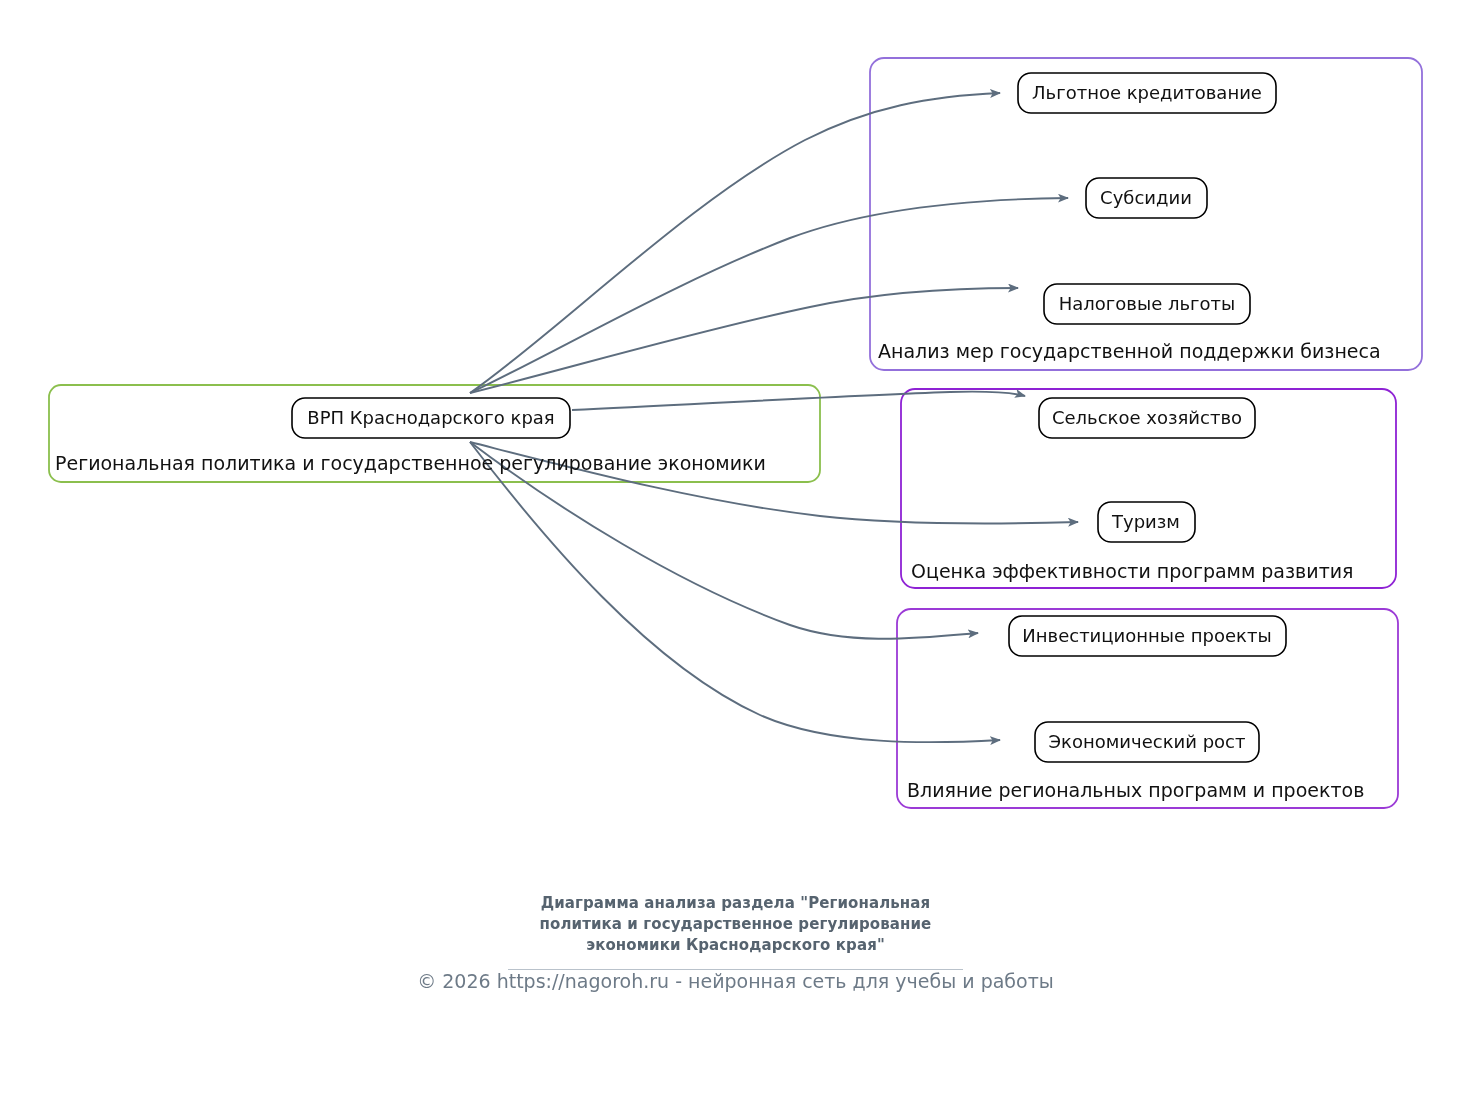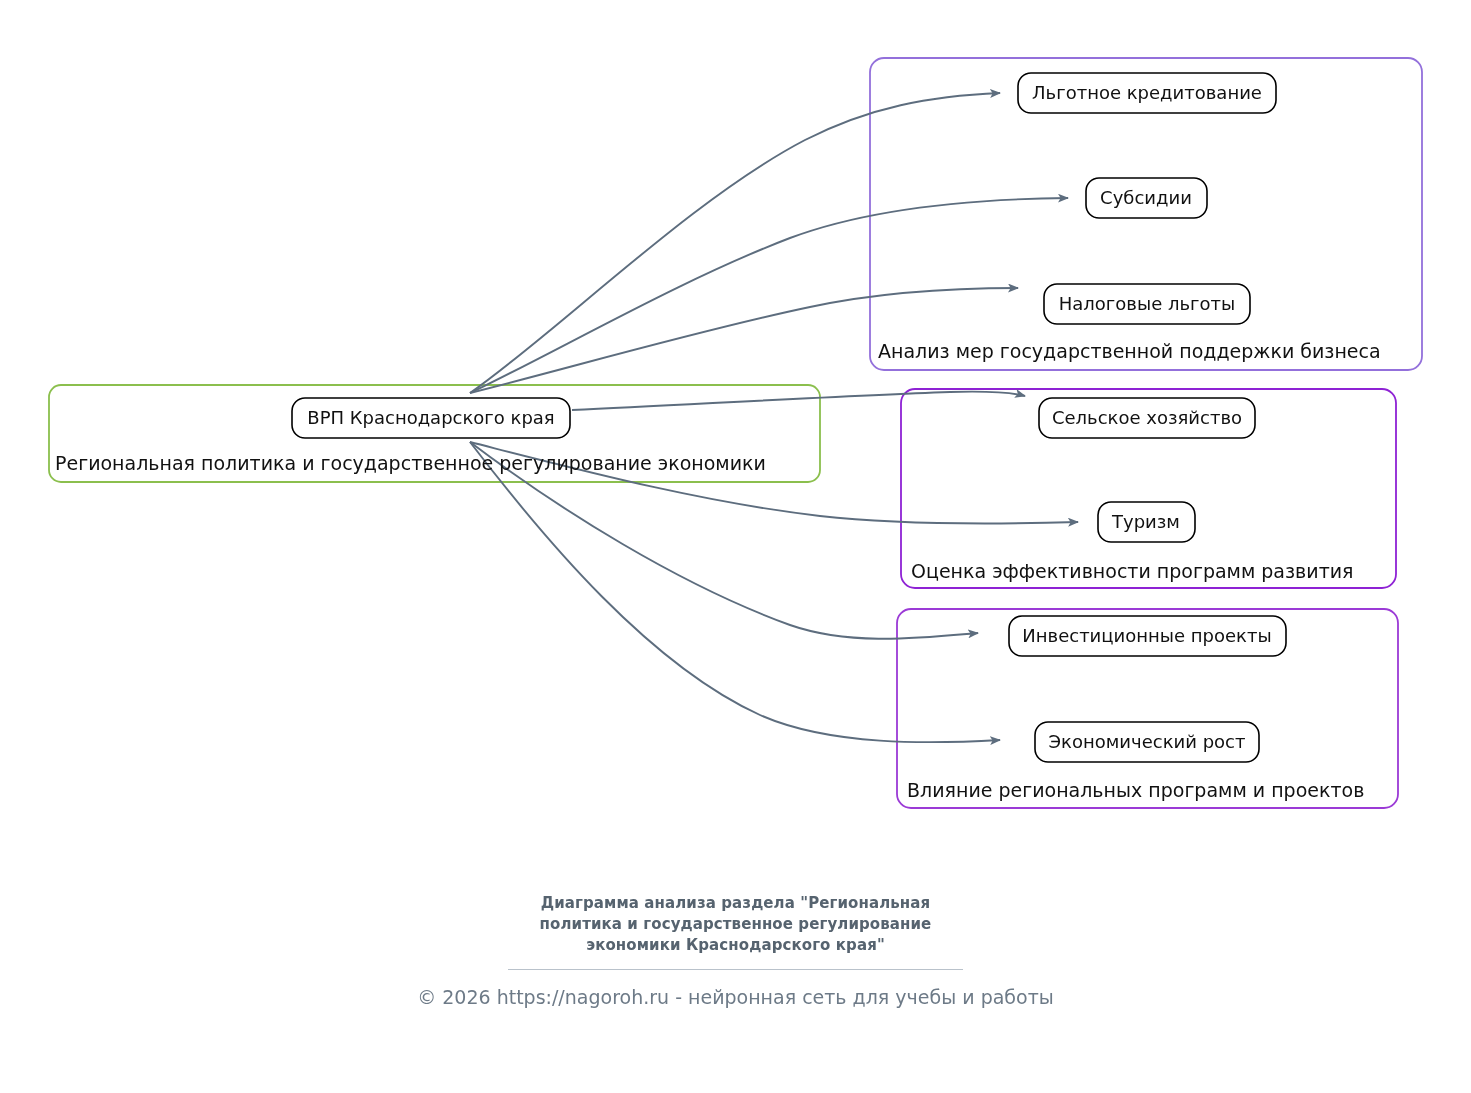--- a/index.html
+++ b/index.html
@@ -69,21 +69,20 @@
     letter-spacing: 0.1px;
     white-space: pre-line;
   }
   .footer-rule {
     width: 455px;
     height: 0;
     border-top: 1px solid #b9c2cb;
     margin: 13px auto 0 auto;
   }
   .footer-copy {
-    margin-top: 16px;
     font-size: 19px;
     color: #6d7a87;
     font-family: "DejaVu Sans", "Liberation Sans", sans-serif;
   }
 </style>
 </head>
 <body>
 
 <div id="stage">
 

